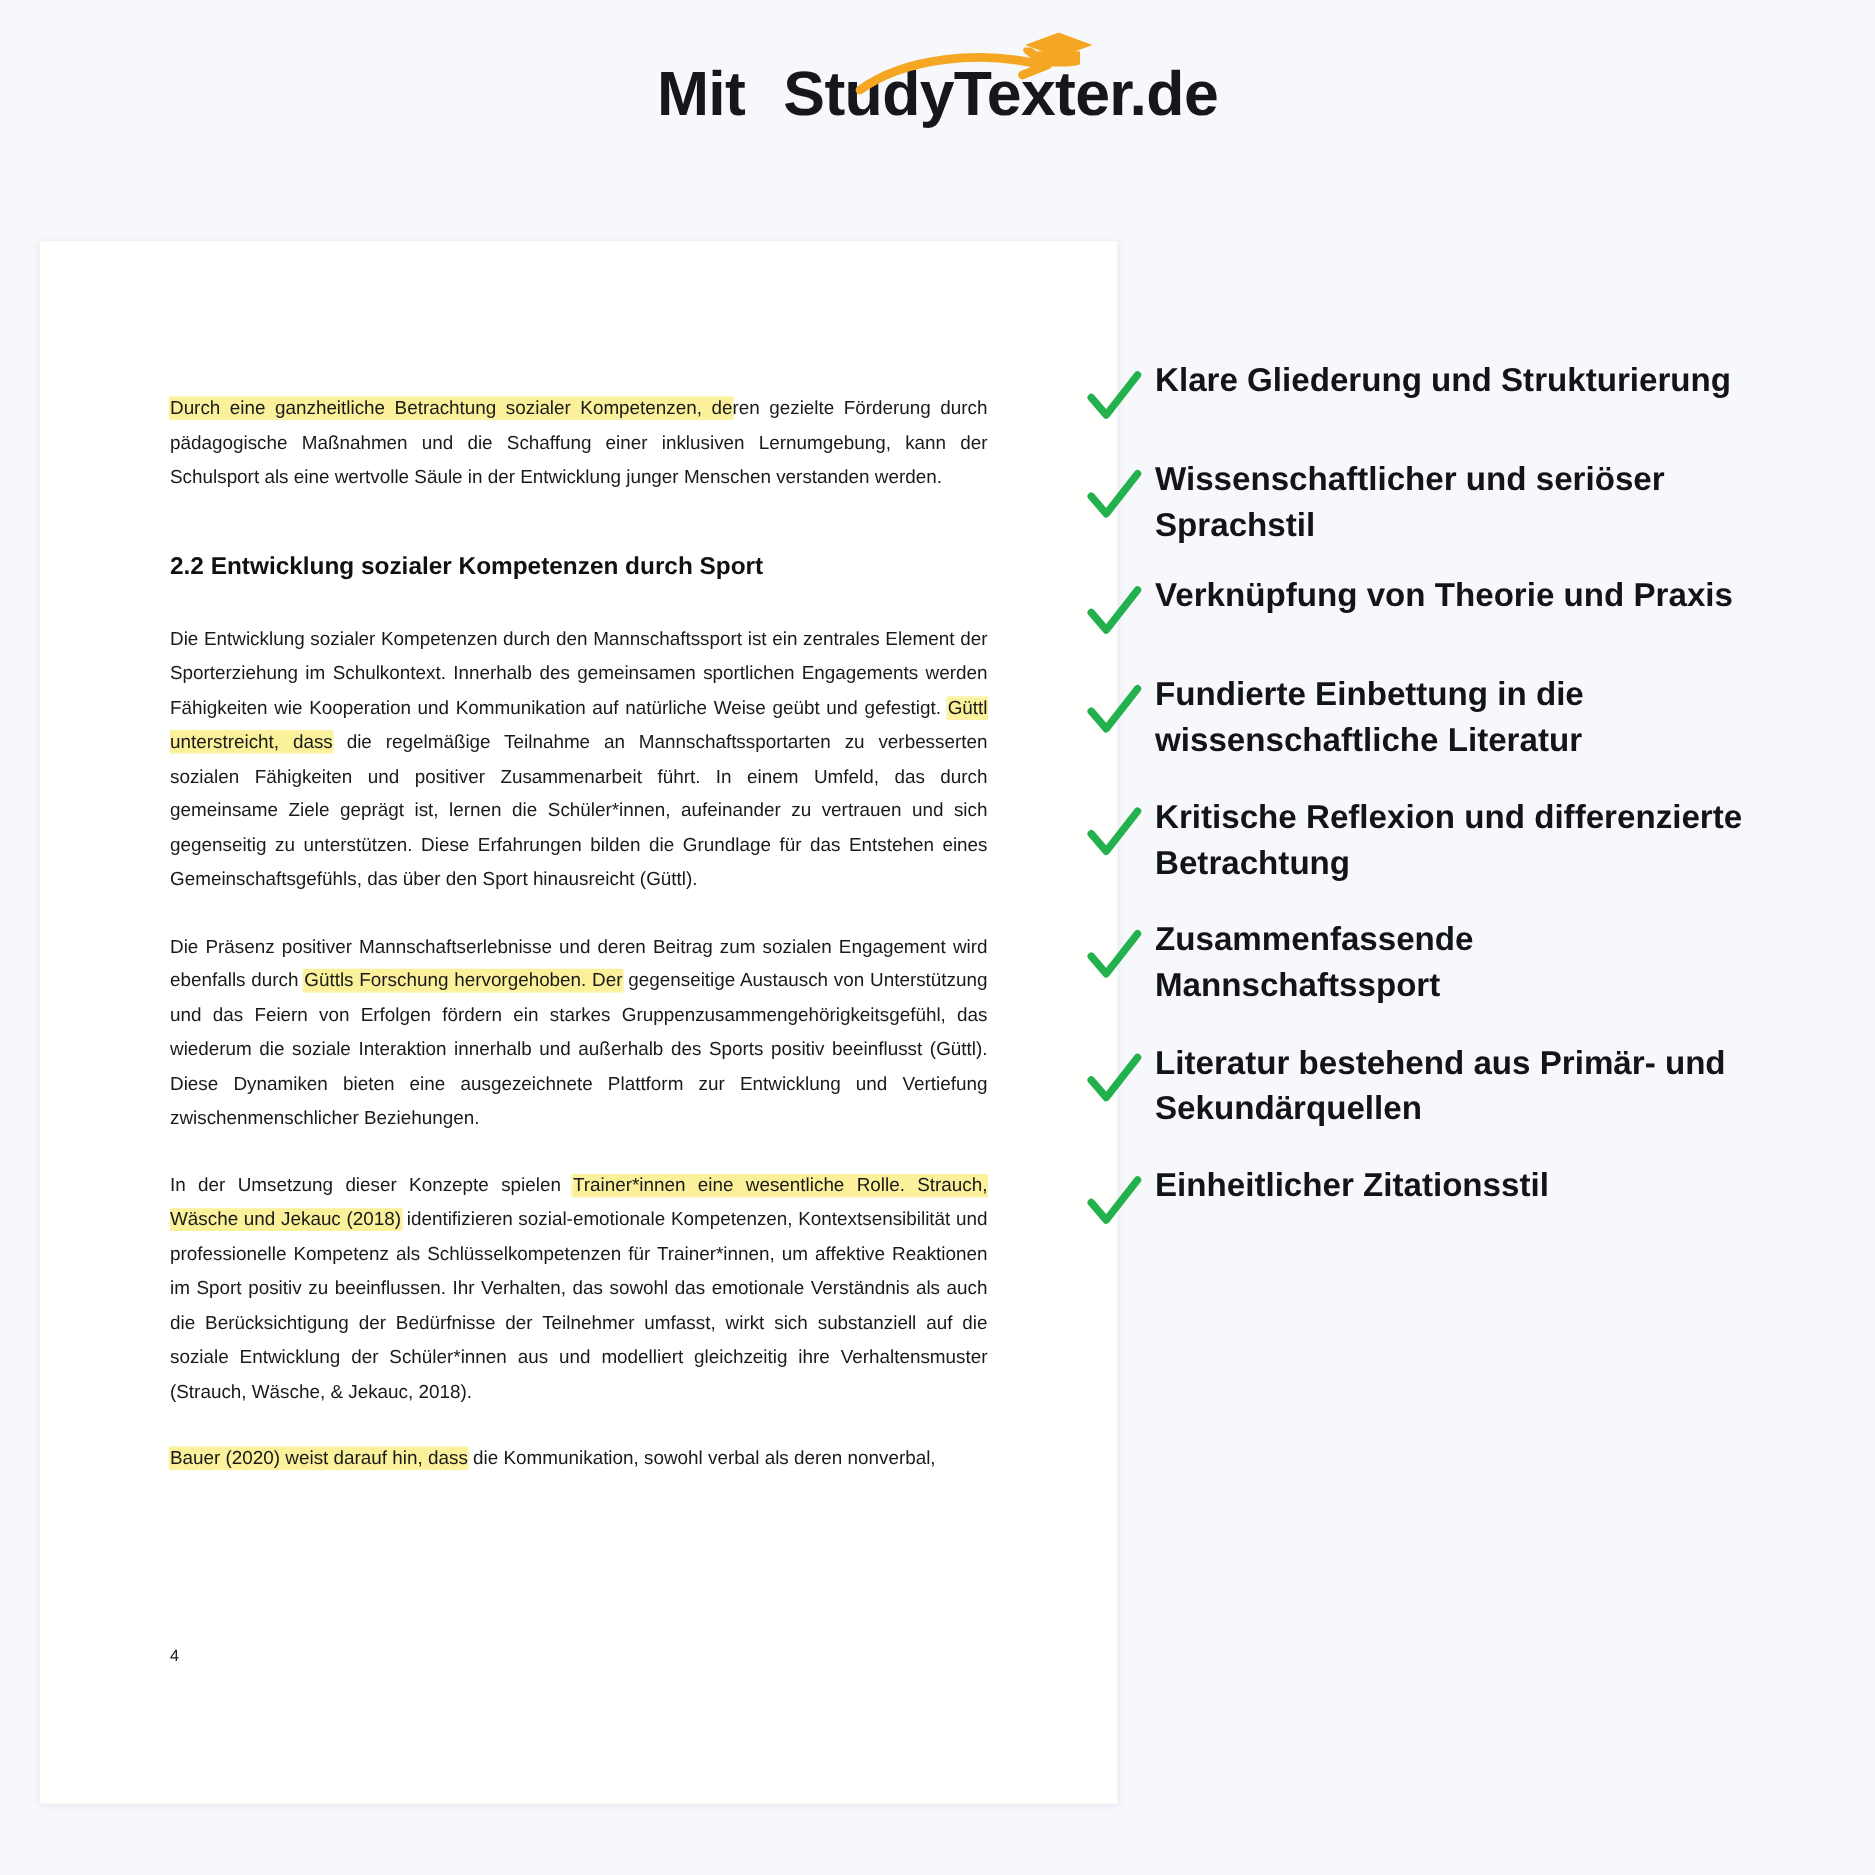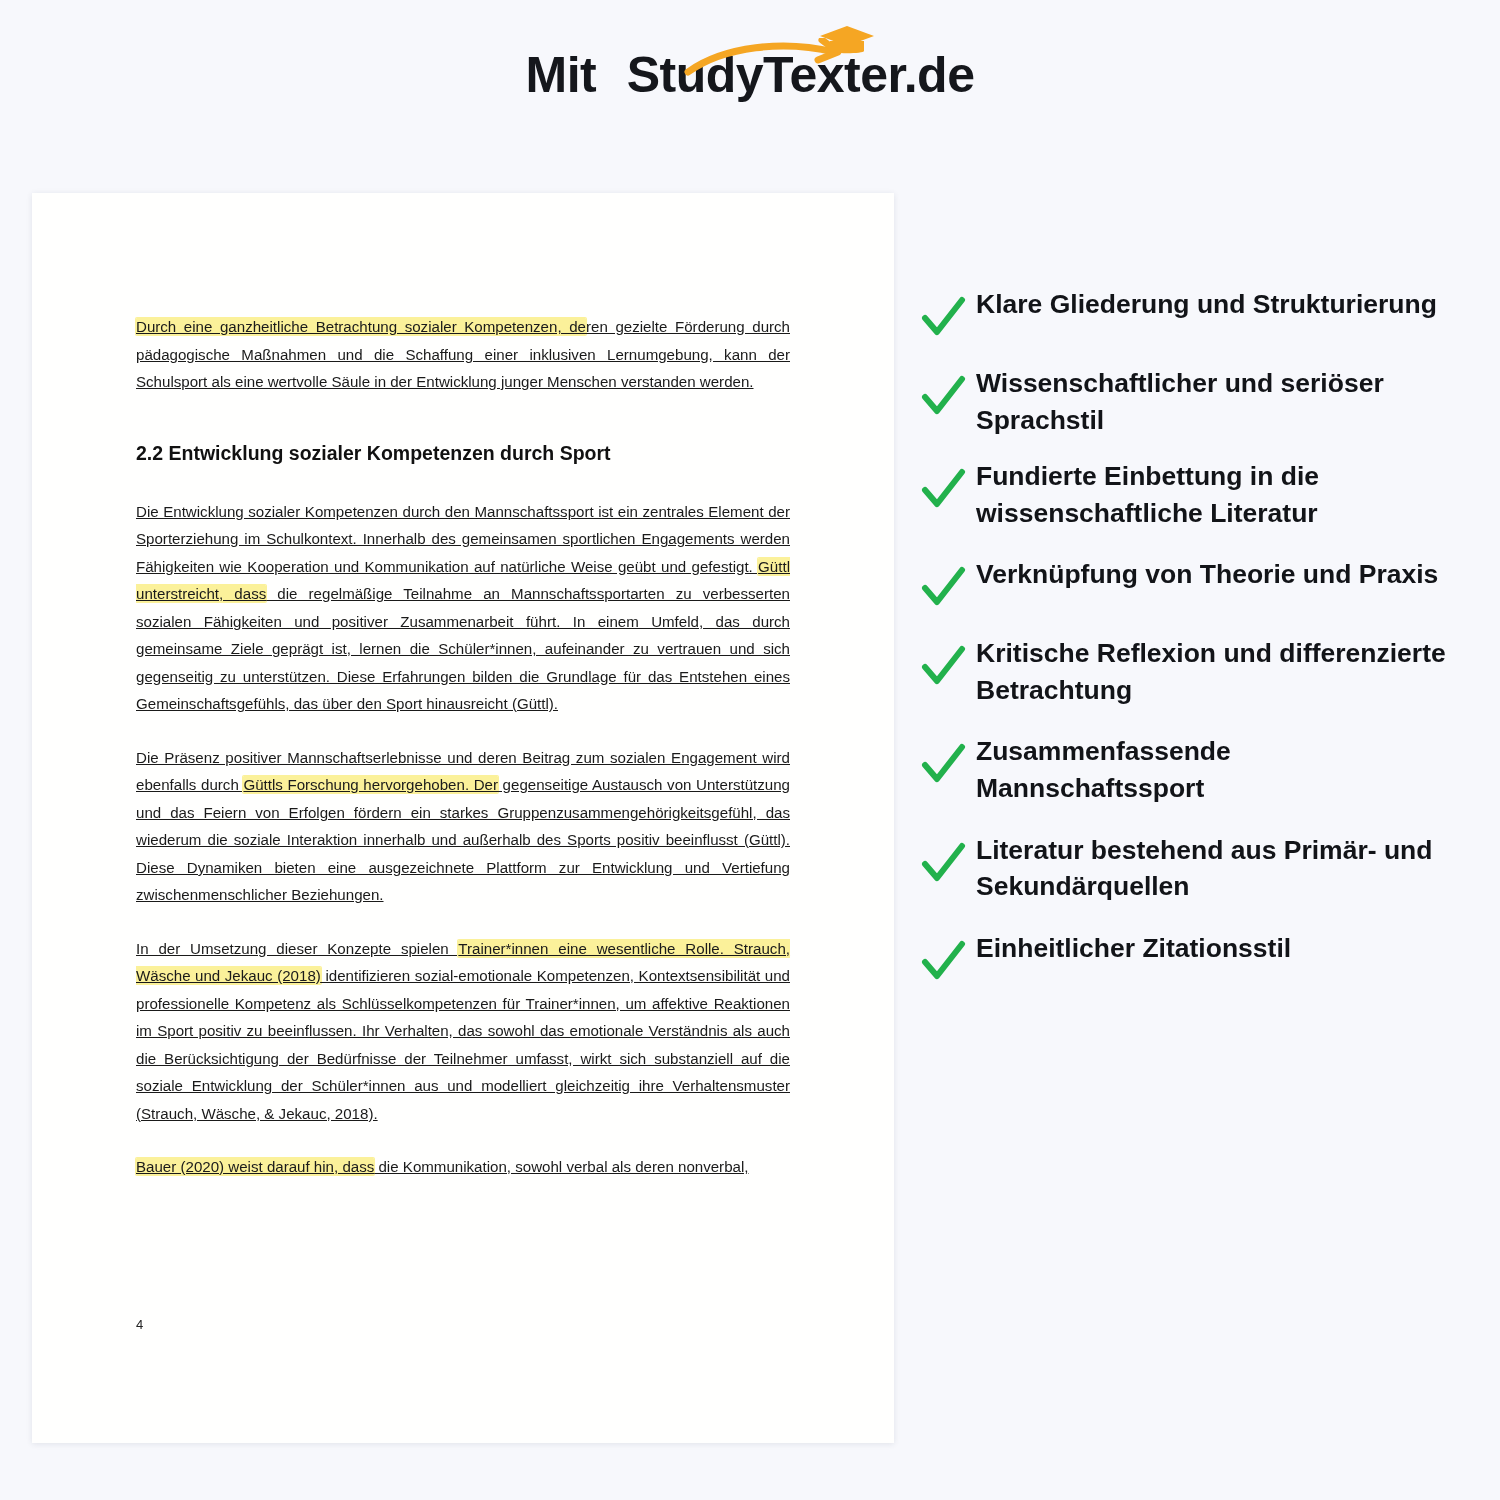--- a/index.html
+++ b/index.html
@@ -71,21 +71,20 @@
     left: 104px;
     top: 120px;
     width: 654px;
   }
   .doc-p {
     font-size: 15.1px;
     line-height: 27.5px;
     color: #1a1a1a;
     text-align: justify;
     margin: 0 0 26px 0;
-    text-decoration: underline;
   }
   .doc-h2 {
     font-size: 19.5px;
     font-weight: bold;
     color: #111;
     margin: 44px 0 32px 0;
     line-height: 26px;
     text-align: left;
   }
   .hl {
@@ -97,21 +96,21 @@
     position: absolute;
     left: 104px;
     top: 1124px;
     font-size: 13px;
     color: #222;
   }
 
   
   .features {
     position: absolute;
-    left: 920px;
+    left: 868px;
     top: 286px;
     width: 550px;
   }
   .feature {
     display: flex;
     align-items: flex-start;
     margin-bottom: 25px;
   }
   .feature.tight { margin-bottom: 20px; }
   .check {
@@ -191,34 +190,34 @@
       <path d="M5 24 L17 38 L42 6" stroke="#22b14c" stroke-width="6" fill="none" stroke-linecap="round" stroke-linejoin="round"></path>
     </svg>
     <div class="feature-label" style="white-space: pre-line;">Wissenschaftlicher und seriöser
  Sprachstil</div>
   </div>
 
   <div class="feature">
     <svg class="check" viewBox="0 0 46 46">
       <path d="M5 24 L17 38 L42 6" stroke="#22b14c" stroke-width="6" fill="none" stroke-linecap="round" stroke-linejoin="round"></path>
     </svg>
+    <div class="feature-label">Verknüpfung von Theorie und Praxis</div>
+  </div>
+
+  <div class="feature">
+    <svg class="check" viewBox="0 0 46 46">
+      <path d="M5 24 L17 38 L42 6" stroke="#22b14c" stroke-width="6" fill="none" stroke-linecap="round" stroke-linejoin="round"></path>
+    </svg>
     <div class="feature-label">Fundierte Einbettung in die wissenschaftliche Literatur</div>
   </div>
 
   <div class="feature">
     <svg class="check" viewBox="0 0 46 46">
       <path d="M5 24 L17 38 L42 6" stroke="#22b14c" stroke-width="6" fill="none" stroke-linecap="round" stroke-linejoin="round"></path>
     </svg>
-    <div class="feature-label">Verknüpfung von Theorie und Praxis</div>
-  </div>
-
-  <div class="feature">
-    <svg class="check" viewBox="0 0 46 46">
-      <path d="M5 24 L17 38 L42 6" stroke="#22b14c" stroke-width="6" fill="none" stroke-linecap="round" stroke-linejoin="round"></path>
-    </svg>
     <div class="feature-label">Kritische Reflexion und differenzierte Betrachtung</div>
   </div>
 
   <div class="feature">
     <svg class="check" viewBox="0 0 46 46">
       <path d="M5 24 L17 38 L42 6" stroke="#22b14c" stroke-width="6" fill="none" stroke-linecap="round" stroke-linejoin="round"></path>
     </svg>
     <div class="feature-label">Zusammenfassende Mannschaftssport</div>
   </div>
 

